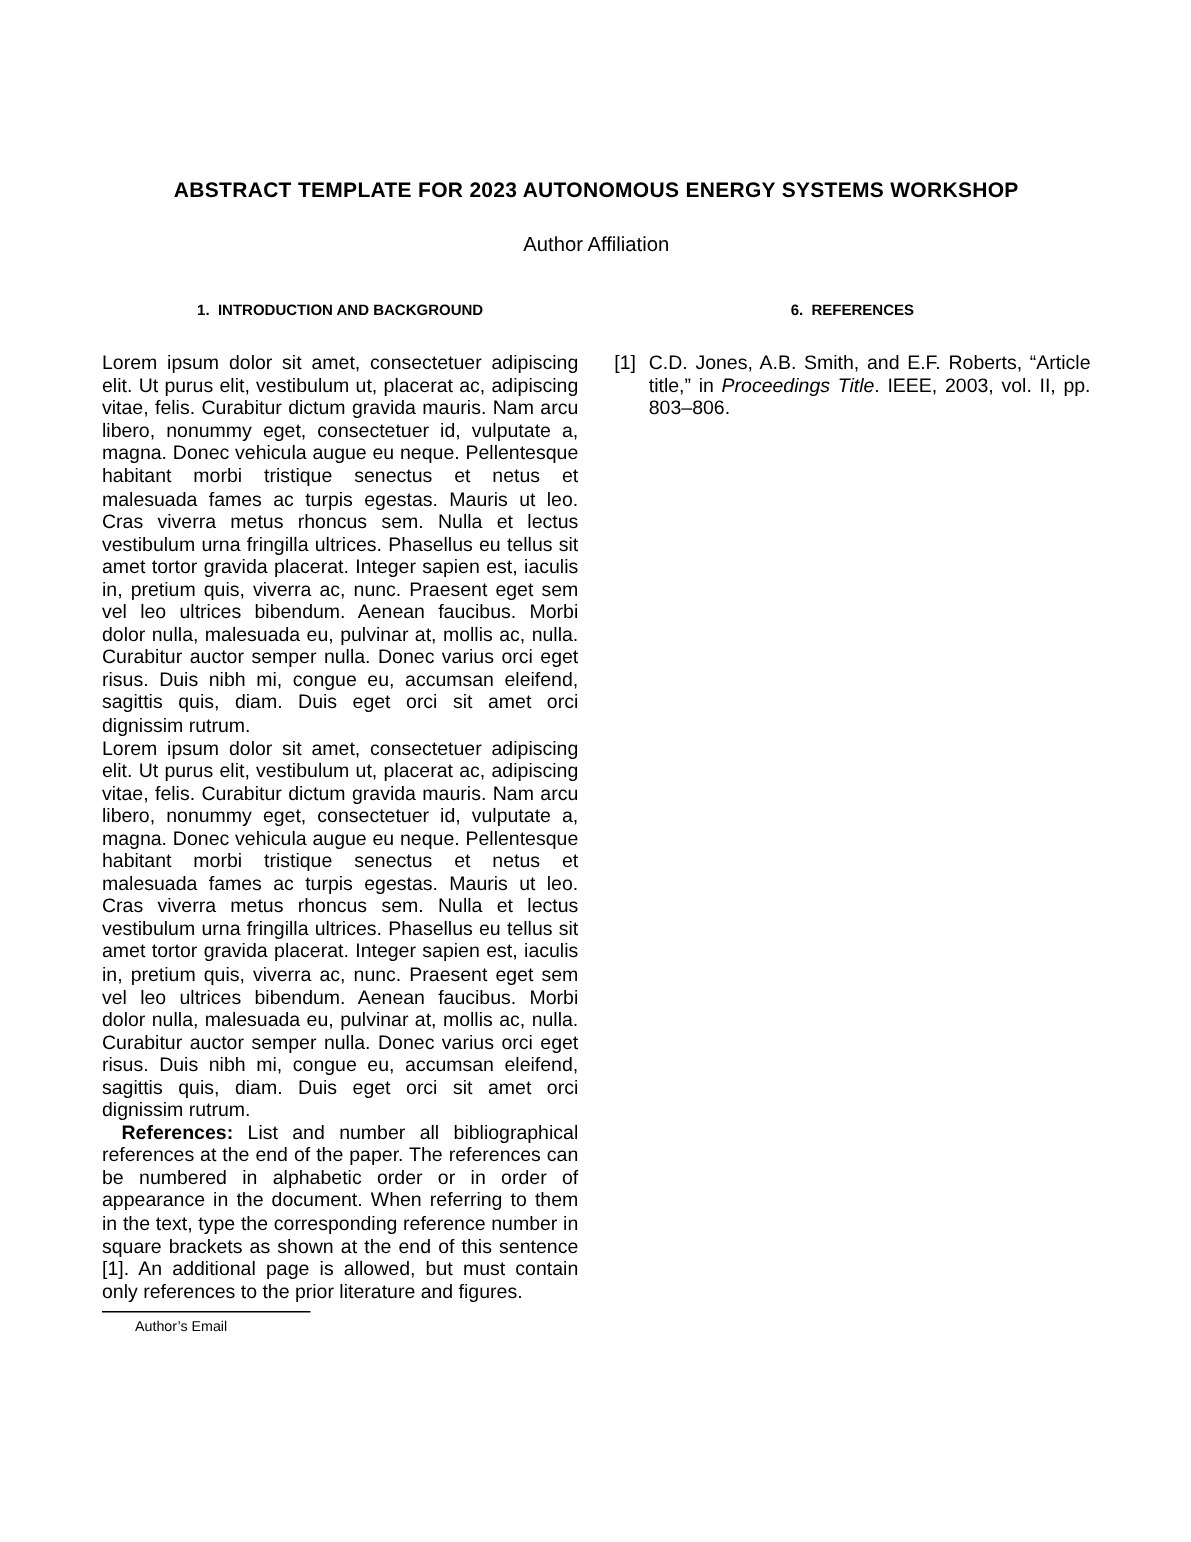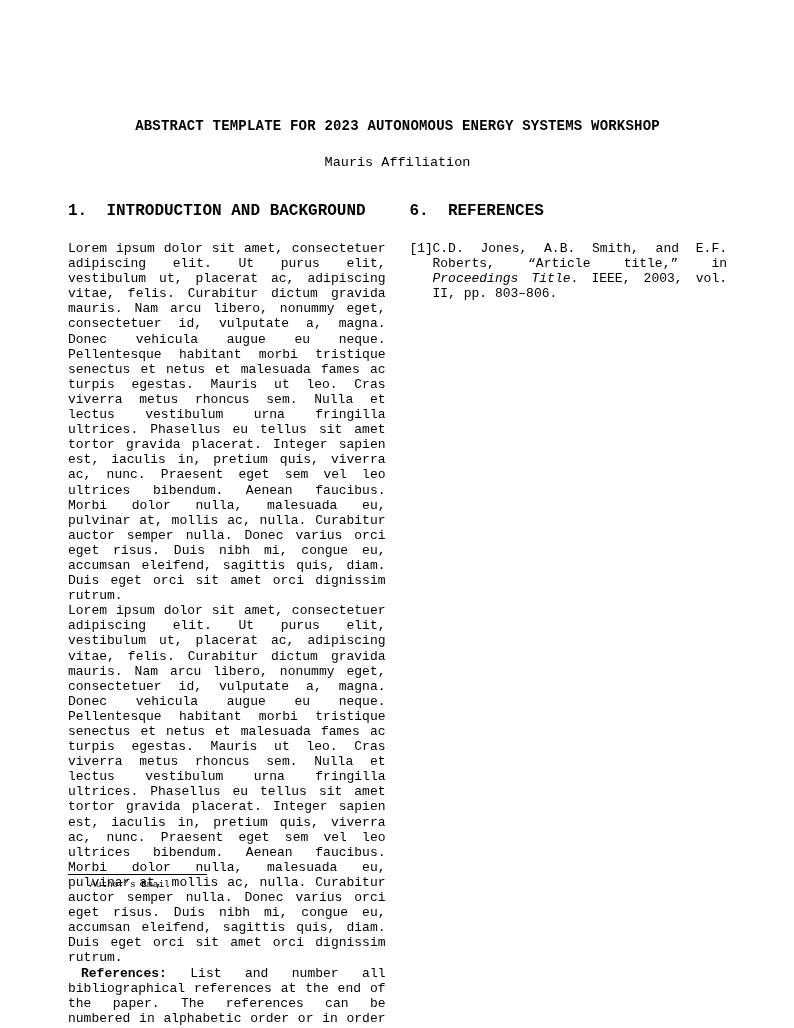--- a/index.html
+++ b/index.html
@@ -6,21 +6,21 @@
     margin: 0;
     padding: 0;
     background: #ffffff;
   }
   .page {
     position: relative;
     width: 794px;
     height: 1028px;
     background: #ffffff;
     color: #000000;
-    font-family: Liberation Mono, monospace;
+    font-family: Liberation Sans, sans-serif;
     box-sizing: border-box;
     padding: 118px 67px 0 68px;
     overflow: hidden;
   }
   .paper-title {
     font-size: 14px;
     font-weight: bold;
     text-align: center;
     letter-spacing: 0.2px;
     margin: 0;
@@ -39,22 +39,23 @@
   .columns {
     display: flex;
     gap: 24px;
     margin-top: 32px;
   }
   .col {
     flex: 1 1 0;
     min-width: 0;
   }
   .section-heading {
-    font-size: 16px;
+    font-size: 10px;
     font-weight: bold;
+    text-align: center;
     margin: 0 0 21px 0;
     white-space: pre-wrap;
   }
   .section-heading.subsequent {
     margin-top: 31px;
   }
   .body-text {
     font-size: 13px;
     line-height: 15.1px;
     text-align: justify;
@@ -103,21 +104,21 @@
   }
 </style>
 </head>
 <body>
 
 <div class="page">
 
   <h1 class="paper-title">ABSTRACT TEMPLATE FOR 2023 AUTONOMOUS ENERGY SYSTEMS WORKSHOP</h1>
 
 
-  <div class="paper-affiliation">Mauris Affiliation</div>
+  <div class="paper-affiliation">Author Affiliation</div>
 
   <div class="columns">
 
     <div class="col">
 
       <h2 class="section-heading">1.  INTRODUCTION AND BACKGROUND</h2>
 
       <p class="body-text">Lorem ipsum dolor sit amet, consectetuer adipiscing elit. Ut purus elit, vestibulum ut, placerat ac, adipiscing vitae, felis. Curabitur dictum gravida mauris. Nam arcu libero, nonummy eget, consectetuer id, vulputate a, magna. Donec vehicula augue eu neque. Pellentesque habitant morbi tristique senectus et netus et malesuada fames ac turpis egestas. Mauris ut leo. Cras viverra metus rhoncus sem. Nulla et lectus vestibulum urna fringilla ultrices. Phasellus eu tellus sit amet tortor gravida placerat. Integer sapien est, iaculis in, pretium quis, viverra ac, nunc. Praesent eget sem vel leo ultrices bibendum. Aenean faucibus. Morbi dolor nulla, malesuada eu, pulvinar at, mollis ac, nulla. Curabitur auctor semper nulla. Donec varius orci eget risus. Duis nibh mi, congue eu, accumsan eleifend, sagittis quis, diam. Duis eget orci sit amet orci dignissim rutrum.</p>
 
 

